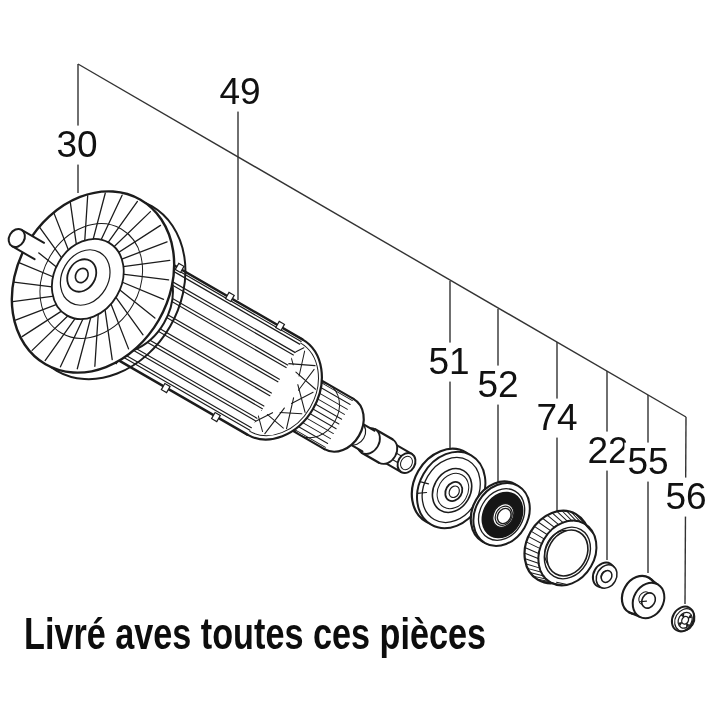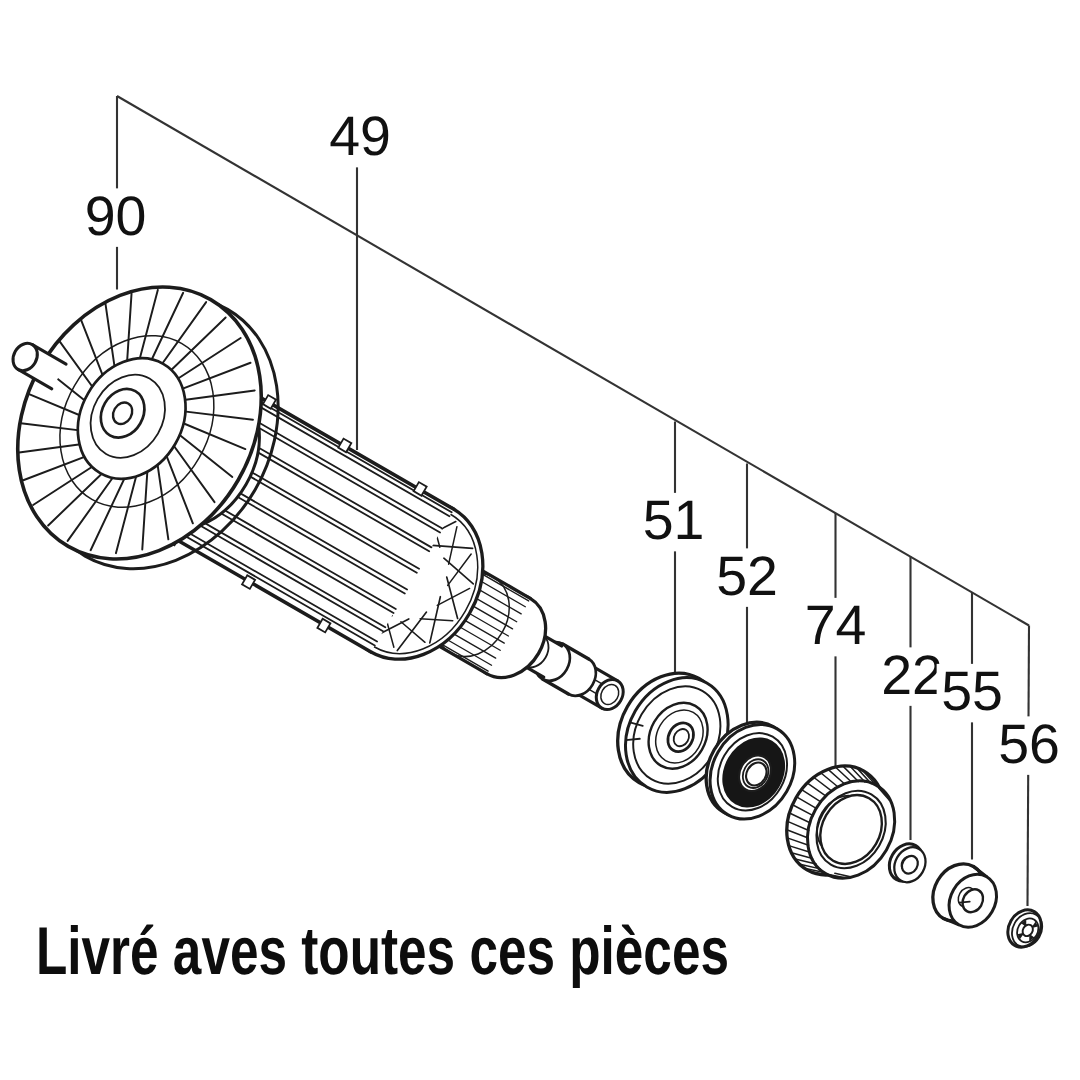--- a/index.html
+++ b/index.html
@@ -245,22 +245,22 @@
         <polygon points="8.71,1.94 6.95,5.75 5.15,2.59 5.62,1.57" fill="#1c1c1c" stroke="none"></polygon>
         <polygon points="0.95,7.76 -2.10,5.56 0.43,3.31 1.24,3.89" fill="#1c1c1c" stroke="none"></polygon>
         <polygon points="-3.71,-1.94 -1.95,-5.75 -0.15,-2.59 -0.62,-1.57" fill="#1c1c1c" stroke="none"></polygon>
         <polygon points="4.05,-7.76 7.10,-5.56 4.57,-3.31 3.76,-3.89" fill="#1c1c1c" stroke="none"></polygon>
         <ellipse cx="2.5" cy="0" rx="6.640000000000001" ry="8.3" fill="none" stroke="#1c1c1c" stroke-width="1.2"></ellipse>
         <ellipse cx="2.5" cy="0" rx="3.2" ry="4" fill="none" stroke="#1c1c1c" stroke-width="1.3"></ellipse>
       </g>
     </svg>
 
   <div class="part-label" style="left:240px;top:92px">49</div>
-  <div class="part-label" style="left:77px;top:145px">90</div>
-  <div class="part-label" style="left:449px;top:348px">51</div>
+  <div class="part-label" style="left:77px;top:145px">30</div>
+  <div class="part-label" style="left:449px;top:362px">51</div>
   <div class="part-label" style="left:498px;top:385px">52</div>
   <div class="part-label" style="left:557px;top:418px">74</div>
   <div class="part-label" style="left:608px;top:451px">22</div>
   <div class="part-label" style="left:648px;top:462px">55</div>
   <div class="part-label" style="left:686px;top:497px">56</div>
 
   <div class="caption">Livré aves toutes ces pièces</div>
 </div>
 
 </body></html>

